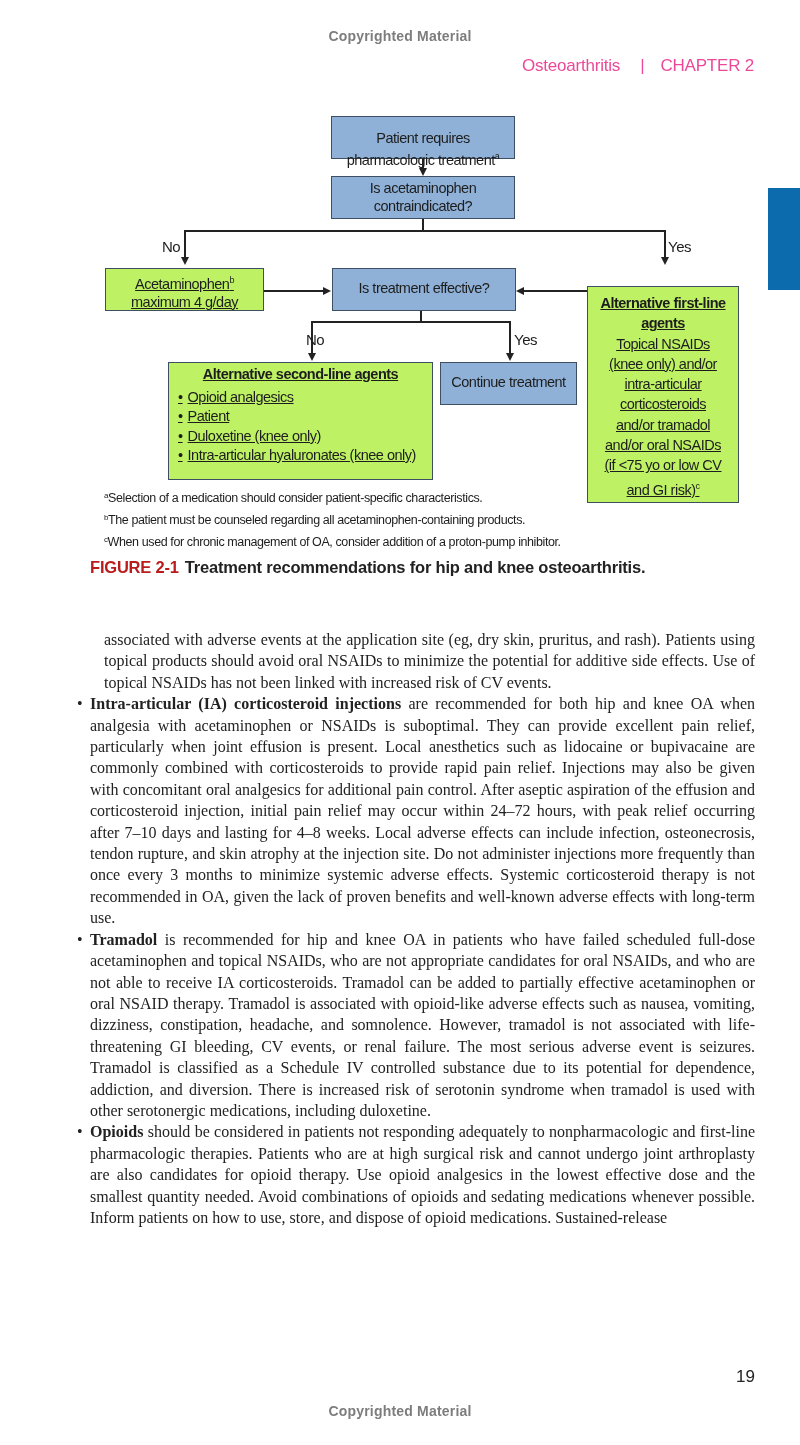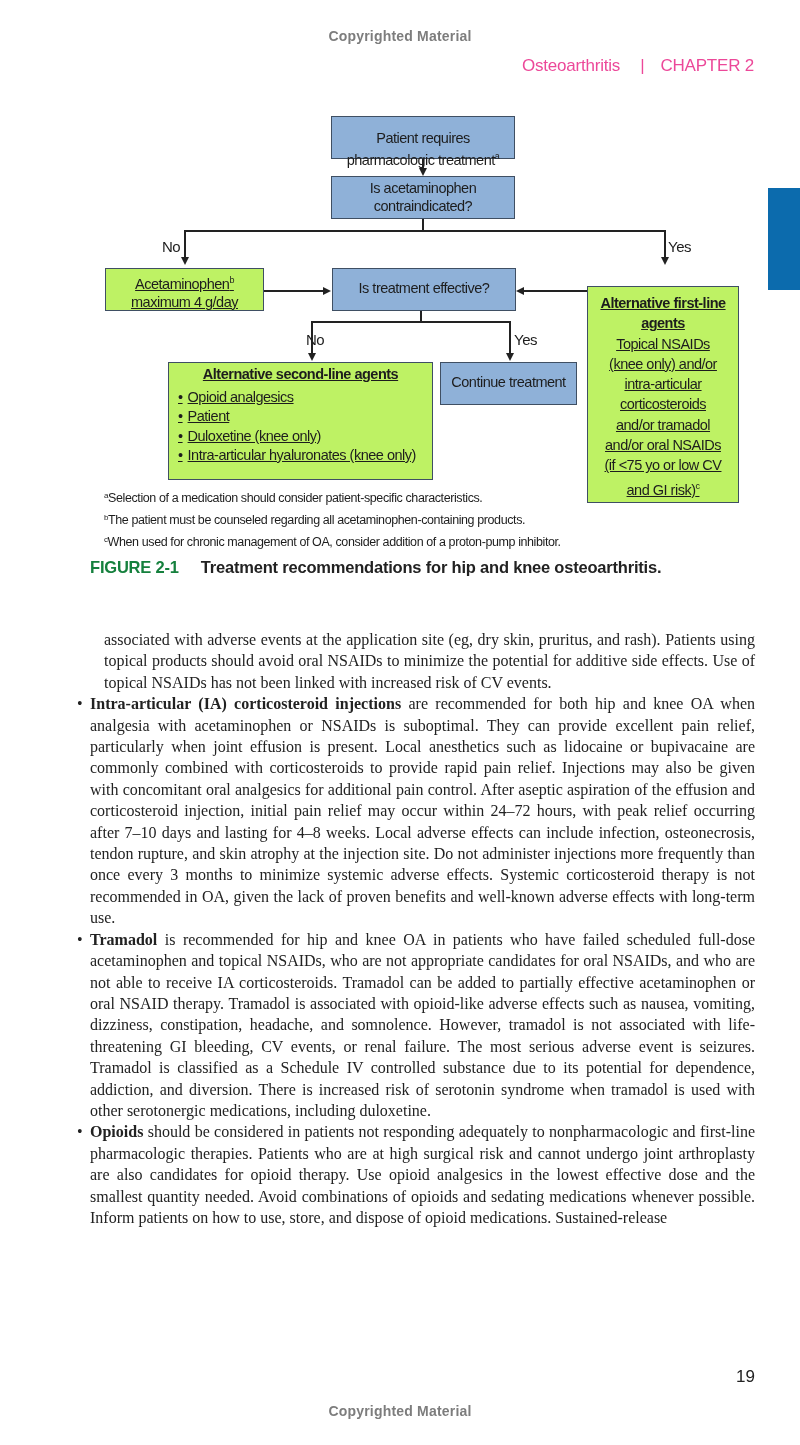--- a/index.html
+++ b/index.html
@@ -32,21 +32,21 @@
     .line { position: absolute; background: #222; }
     .arrow-down { position: absolute; width: 0; height: 0; border-left: 4px solid transparent; border-right: 4px solid transparent; border-top: 8px solid #222; }
     .arrow-right { position: absolute; width: 0; height: 0; border-top: 4px solid transparent; border-bottom: 4px solid transparent; border-left: 8px solid #222; }
     .arrow-left { position: absolute; width: 0; height: 0; border-top: 4px solid transparent; border-bottom: 4px solid transparent; border-right: 8px solid #222; }
     .lbl { position: absolute; font-size: 15px; letter-spacing: -0.5px; }
     .second-line ul { list-style: none; margin: 4px; padding: 0 0 0 5px; text-align: left; }
     .second-line li::before { content: "\2022"; margin-right: 5px; }
     .footnotes { position: absolute; left: 104px; top: 486px; font-size: 12.5px; line-height: 19px; letter-spacing: -0.4px; }
     .footnotes sup { font-size: 8px; vertical-align: 4px; }
     .caption { position: absolute; left: 90px; top: 558px; font-family: "Liberation Sans", sans-serif; font-weight: bold; font-size: 16.5px; color: #222; letter-spacing: -0.2px; }
-    .caption .fig-num { color: #15803d; margin-right: 22px; }
+    .caption .fig-num { color: #b91c1c; margin-right: 6px; }
 
     
     .body-text { position: absolute; left: 90px; top: 629px; width: 665px; font-size: 16px; line-height: 21.4px; color: #222; text-align: justify; }
     .body-text p { margin: 0 0 0 14px; }
     .body-text .bullet { position: relative; margin: 0 0 0 0; }
     .body-text .bullet::before { content: "\2022"; position: absolute; left: -13px; }
     .body-text b { font-weight: bold; }
     .page-number { position: absolute; top: 1367px; right: 45px; font-family: "Liberation Sans", sans-serif; font-size: 17px; color: #222; }
   </style>
 </head>

